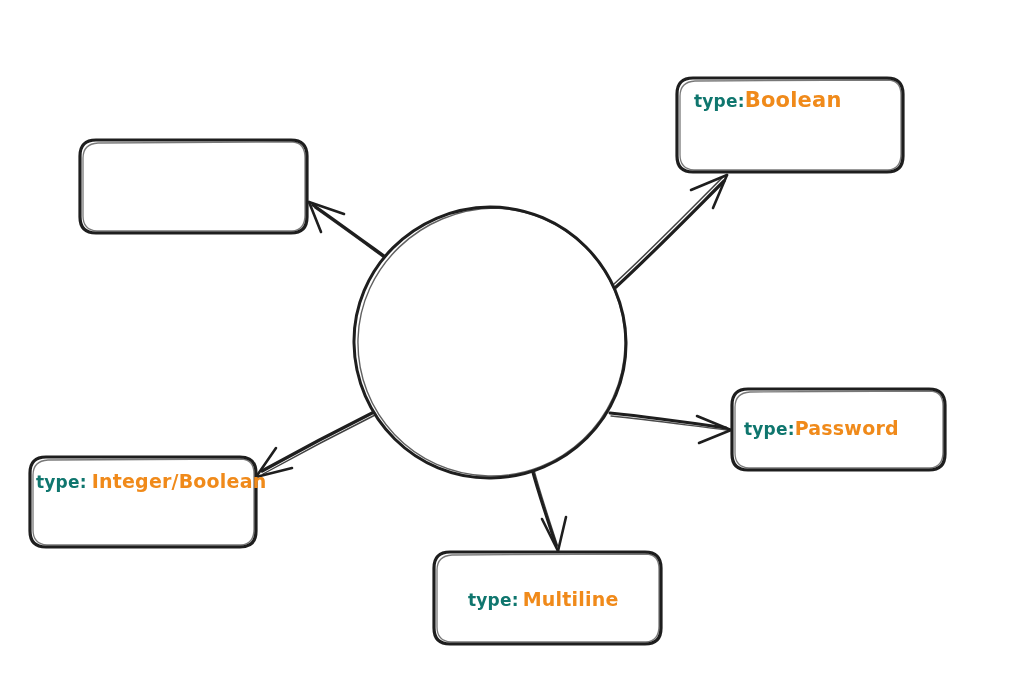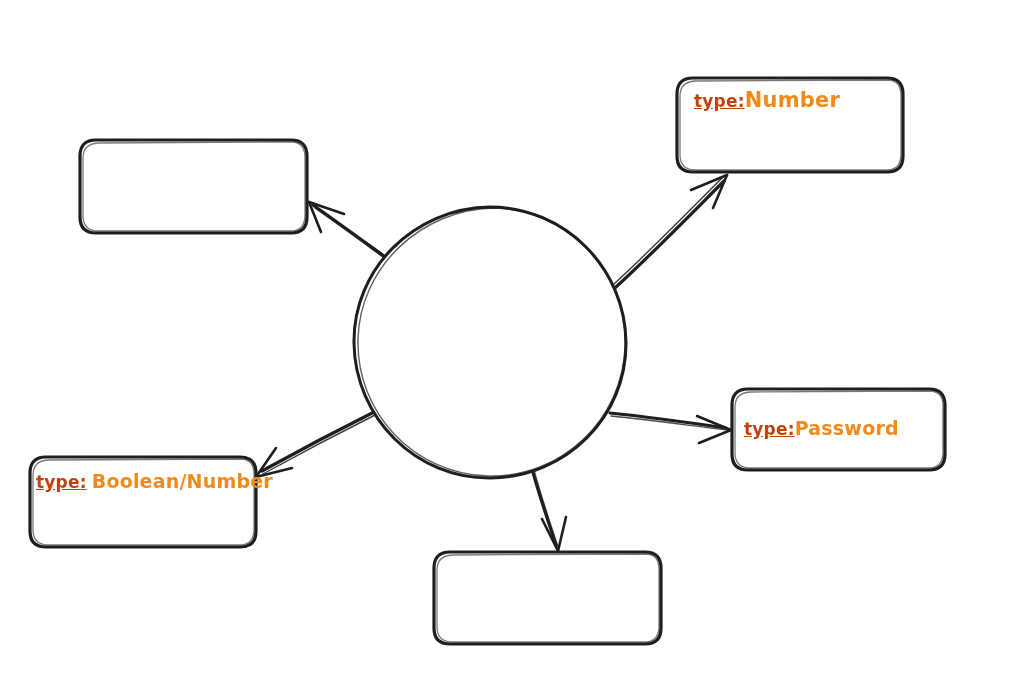--- a/index.html
+++ b/index.html
@@ -25,23 +25,22 @@
     height: 679px;
   }
   .node-label {
     position: absolute;
     white-space: nowrap;
     font-family: "DejaVu Sans", sans-serif;
     letter-spacing: 0.2px;
     pointer-events: none;
   }
   .lbl-key {
-    color: #c2410c;
+    color: #0f766e;
     font-weight: 600;
-    text-decoration: underline;
   }
   .lbl-val {
     color: #f08a1a;
     font-weight: 600;
   }
   .center-label {
     position: absolute;
     color: #1b1b1b;
     font-family: "DejaVu Sans", sans-serif;
     font-size: 25px;
@@ -129,25 +128,28 @@
     <g fill="#ffffff" stroke="#1e1e1e" stroke-linecap="round" stroke-linejoin="round">
       <path d="M 46 457 L 240 457 Q 256 457 256 473 L 256 531 Q 256 547 240 547 L 46 547 Q 30 547 30 531 L 30 473 Q 30 457 46 457 Z" stroke-width="3.2"></path>
       <path d="M 48 460 L 242 459 Q 254 460 254 474 L 254 529 Q 254 544 241 545 L 47 545 Q 33 544 33 530 L 33 475 Q 33 461 48 460" stroke-width="1.3" fill="none" opacity="0.6"></path>
     </g>
 
   </svg>
 
 
 
   <div class="node-label" style="left:694px; top:88px;">
-    <span class="lbl-key" style="font-size:17px;">type:</span><span class="lbl-val" style="font-size:21px;">Number</span>
+    <span class="lbl-key" style="font-size:17px;">type:</span><span class="lbl-val" style="font-size:21px;">Boolean</span>
   </div>
 
   <div class="node-label" style="left:744px; top:417px;text-align:center;">
     <span class="lbl-key" style="font-size:17px;">type:</span><span class="lbl-val" style="font-size:19px;">Password</span>
   </div>
 
+  <div class="node-label" style="left:468px; top:588px;">
+    <span class="lbl-key" style="font-size:17px;">type:</span><span style="display:inline-block;width:4px;"></span><span class="lbl-val" style="font-size:19px;">Multiline</span>
+  </div>
 
   <div class="node-label" style="left:36px; top:470px;">
-    <span class="lbl-key" style="font-size:17px;">type:</span><span style="display:inline-block;width:5px;"></span><span class="lbl-val" style="font-size:19px;">Boolean/Number</span>
+    <span class="lbl-key" style="font-size:17px;">type:</span><span style="display:inline-block;width:5px;"></span><span class="lbl-val" style="font-size:19px;">Integer/Boolean</span>
   </div>
 
 </div>
 
 </body></html>

